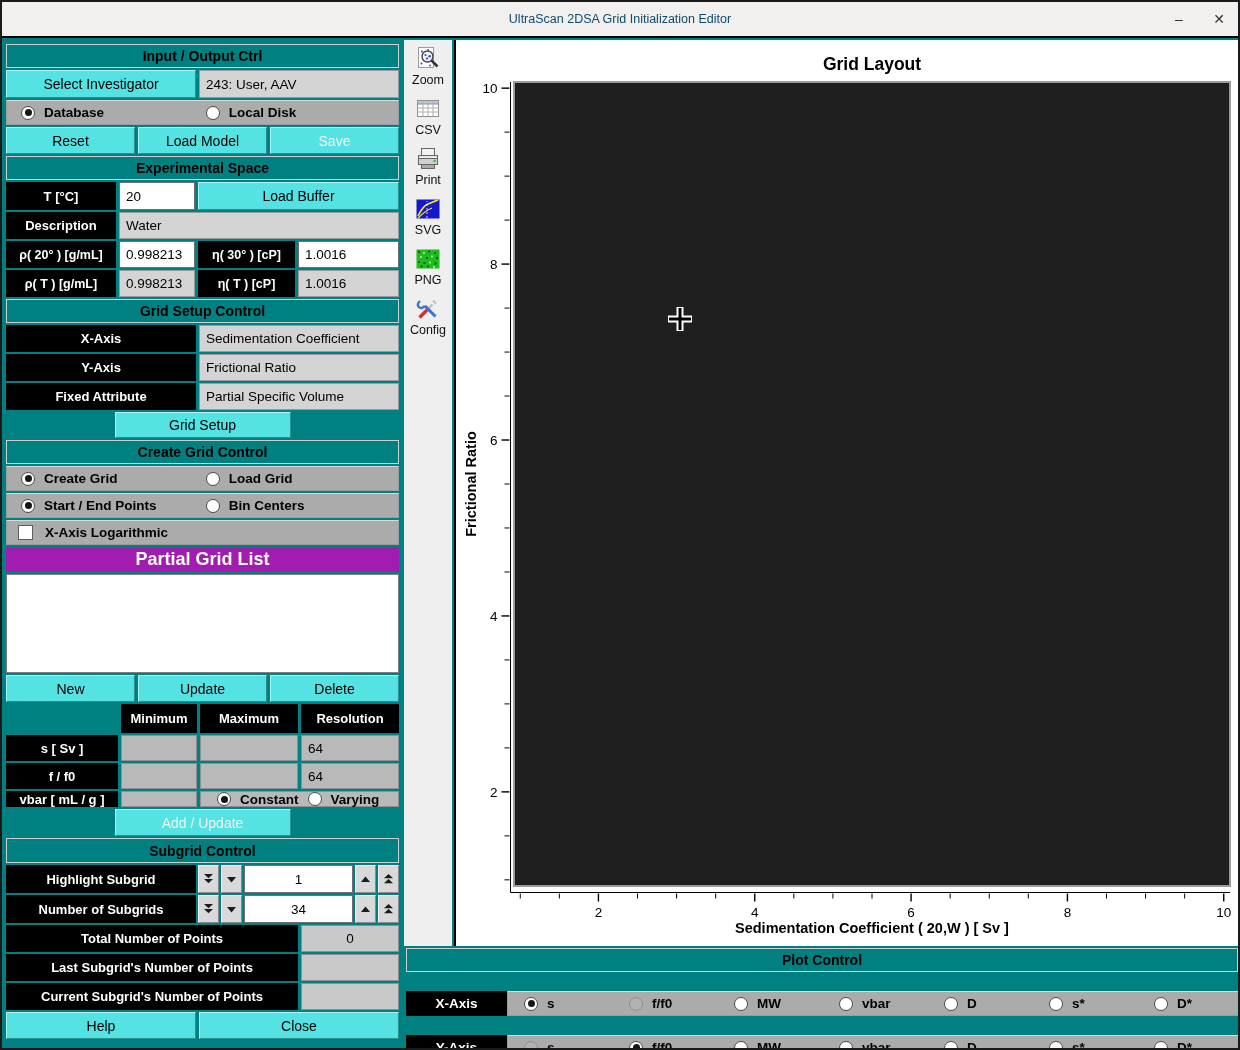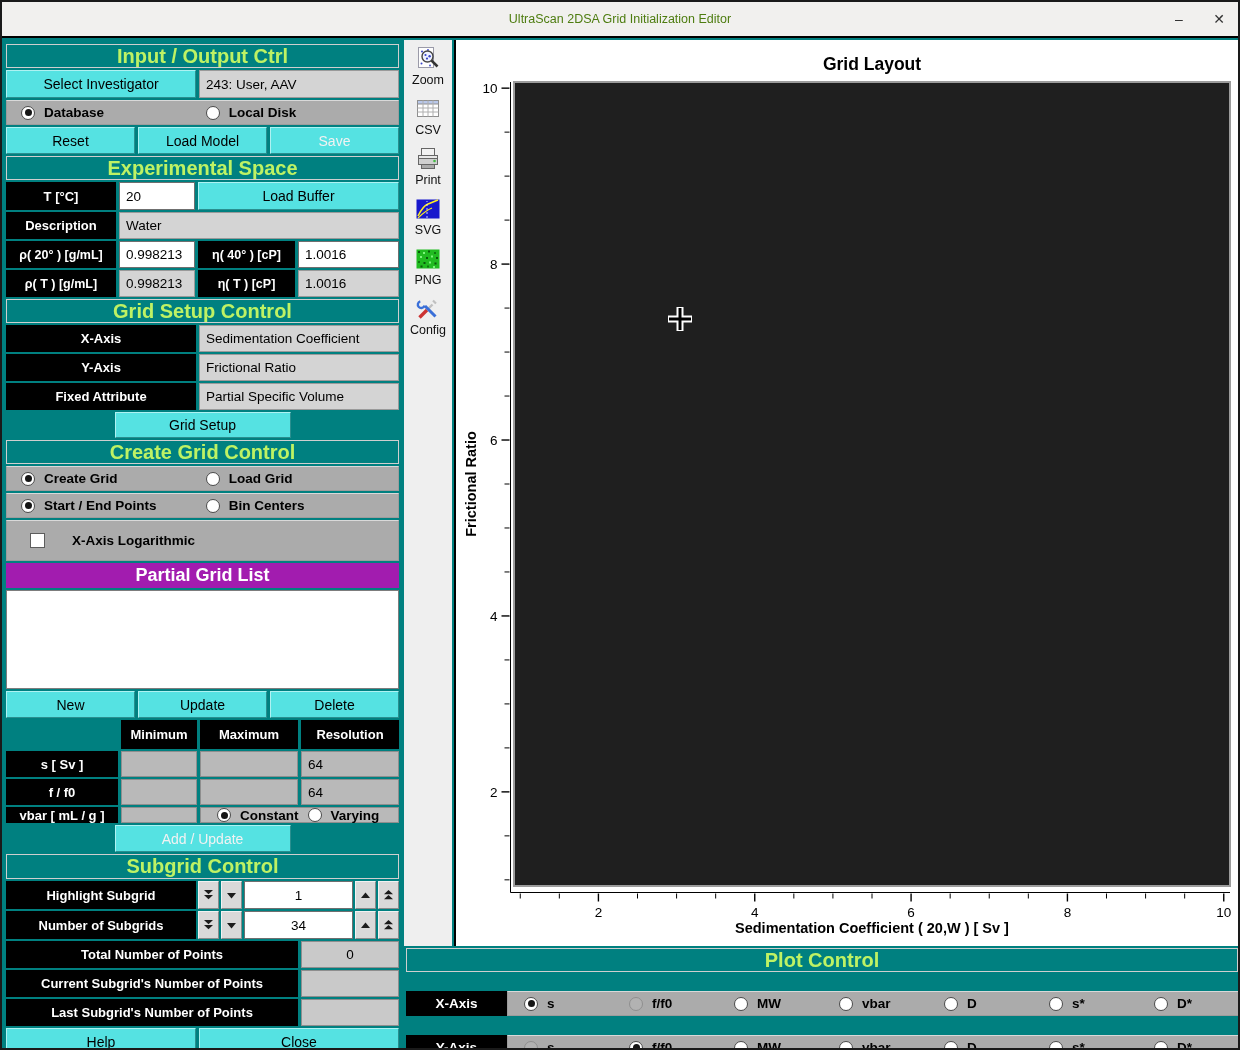--- a/index.html
+++ b/index.html
@@ -2,28 +2,28 @@
 <html style="--teal: #008080; --cyan: #55e2e2; --row-gray: #ababab; --field-gray: #d4d4d4; --cell-gray: #b9b9b9; --gutter: #efefef; --titlebar: #f1f0ee; --plot-canvas: #1f1f1f;"><head>
 <meta charset="utf-8">
 <style>
   * { box-sizing: border-box; margin: 0; padding: 0; }
   html,body { width:1240px; height:1050px; }
   body { font-family:"Liberation Sans", sans-serif; background:#555; }
   .window { position:relative; width:1240px; height:1050px; background:var(--teal,#008080); border:2px solid #1a1a1a; overflow:hidden; }
 
   
   .titlebar { position:absolute; left:0; top:0; width:1236px; height:36px; background:var(--titlebar,#f1f0ee); border-bottom:2px solid #000; display:flex; align-items:center; justify-content:center; }
-  .titlebar-text { font-size:12.5px; color:#4d7c0f; }
+  .titlebar-text { font-size:12.5px; color:#0c4a6e; }
   .titlebar-btns { position:absolute; right:10px; top:0; height:34px; display:flex; align-items:center; gap:22px; }
   .tb-btn { font-size:14px; color:#333; width:18px; text-align:center; cursor:default; }
 
   
   .left-panel { position:absolute; left:4px; top:42px; width:393px; display:flex; flex-direction:column; gap:2px; }
   .prow { display:flex; gap:3px; flex:none; align-items:stretch;border-radius:14px; }
-  .section-header { background:var(--teal,#008080); color:#bef264; font-weight:bold; font-size:20px; display:flex; align-items:center; justify-content:center; border:1px solid #cfcfcf; flex:none; }
+  .section-header { background:var(--teal,#008080); color:#000000; font-weight:bold; font-size:14px; display:flex; align-items:center; justify-content:center; border:1px solid #cfcfcf; flex:none; }
   .black-header { background:#a21caf; color:#fff; font-weight:bold; font-size:18px; display:flex; align-items:center; justify-content:center; flex:none; }
   .black-label { background:#000; color:#fff; font-weight:bold; font-size:13px; display:flex; align-items:center; justify-content:center; text-align:center; }
   .cyan-btn { background:var(--cyan,#55e2e2); border:1px solid #2a8f8f; border-top-color:#aef2f2; border-left-color:#aef2f2; color:#000; font-size:14px; font-family:inherit; display:flex; align-items:center; justify-content:center; cursor:pointer; }
   .cyan-btn.disabled { color:#f2f2f2; }
   .field-white { background:#fff; border:1px solid #6f6f6f; display:flex; align-items:center; padding-left:6px; font-size:13.5px; color:#000; }
   .field-gray { background:var(--field-gray,#d4d4d4); border:1px solid #9a9a9a; display:flex; align-items:center; padding-left:6px; font-size:13.5px; color:#000; }
   .cell-gray { background:var(--cell-gray,#b9b9b9); border:1px solid #8e8e8e; display:flex; align-items:center; padding-left:6px; font-size:13.5px; color:#000; }
   .cell-light { background:#c9c9c9; border:1px solid #8e8e8e; display:flex; align-items:center; justify-content:center; font-size:13.5px; color:#000; }
   .gray-row { background:var(--row-gray,#ababab); border:1px solid #9c9c9c; border-top-color:#d9d9d9; display:flex; align-items:center; flex:none; }
   .radio-opt { display:flex; align-items:center; gap:9px; }
@@ -114,21 +114,21 @@
     </div>
 
     <div class="prow" style="height:27px">
       <div class="black-label w110">Description</div>
       <div class="field-gray f1">Water</div>
     </div>
 
     <div class="prow" style="height:27px">
       <div class="black-label w110 small-label">ρ( 20° ) [g/mL]</div>
       <div class="field-white w76">0.998213</div>
-      <div class="black-label w97 small-label">η( 40° ) [cP]</div>
+      <div class="black-label w97 small-label">η( 30° ) [cP]</div>
       <div class="field-white f1">1.0016</div>
     </div>
 
     <div class="prow" style="height:27px">
       <div class="black-label w110 small-label">ρ( T ) [g/mL]</div>
       <div class="field-gray w76">0.998213</div>
       <div class="black-label w97 small-label">η( T ) [cP]</div>
       <div class="field-gray f1">1.0016</div>
     </div>
 
@@ -167,21 +167,21 @@
         <span class="radio-opt">
           <span class="radio-circle selected"></span>
           <span class="radio-label">Start / End Points</span>
         </span>
         <span class="radio-opt">
           <span class="radio-circle"></span>
           <span class="radio-label">Bin Centers</span>
         </span>
       </div>
 
-    <div class="gray-row" style="height:41px; padding-left:23px; gap:27px">
+    <div class="gray-row" style="height:25px; padding-left:11px; gap:12px">
       <span class="checkbox"></span>
       <span class="radio-label">X-Axis Logarithmic</span>
     </div>
 
     <div class="black-header" style="height:25px">Partial Grid List</div>
     <div class="list-box" style="height:99px"></div>
 
     <div class="prow" style="height:27px">
       <button class="cyan-btn f1">New</button>
       <button class="cyan-btn f1">Update</button>
@@ -282,25 +282,25 @@
             <polygon points="1,10.2 10,10.2 5.5,6" fill="#1c1c1c"></polygon>
           </svg>
         </button>
     </div>
 
     <div class="prow" style="height:27px">
       <div class="black-label w292">Total Number of Points</div>
       <div class="cell-light f1">0</div>
     </div>
     <div class="prow" style="height:27px">
+      <div class="black-label w292">Last Subgrid's Number of Points</div>
+      <div class="cell-light f1"></div>
+    </div>
+    <div class="prow" style="height:27px">
       <div class="black-label w292">Current Subgrid's Number of Points</div>
-      <div class="cell-light f1"></div>
-    </div>
-    <div class="prow" style="height:27px">
-      <div class="black-label w292">Last Subgrid's Number of Points</div>
       <div class="cell-light f1"></div>
     </div>
 
     <div class="prow" style="height:27px">
       <button class="cyan-btn w190">Help</button>
       <button class="cyan-btn f1">Close</button>
     </div>
 
   </div>
 

